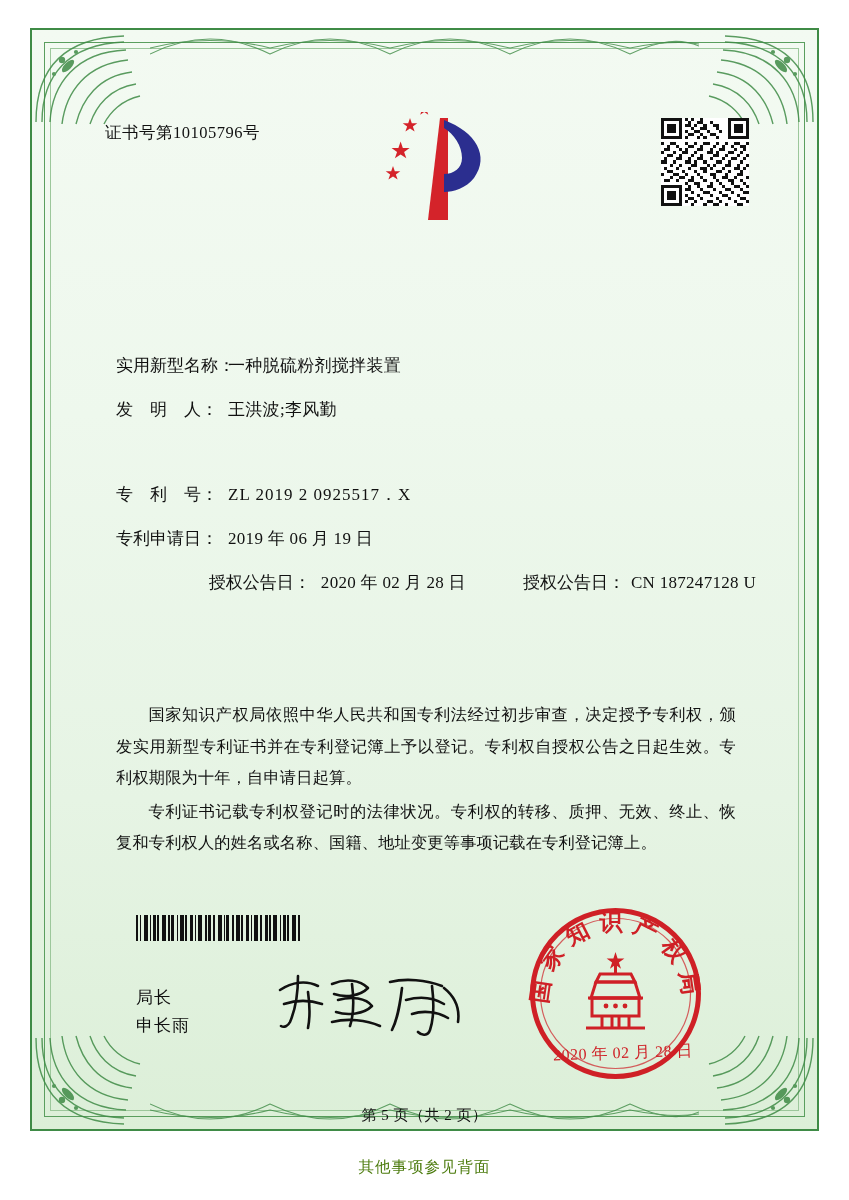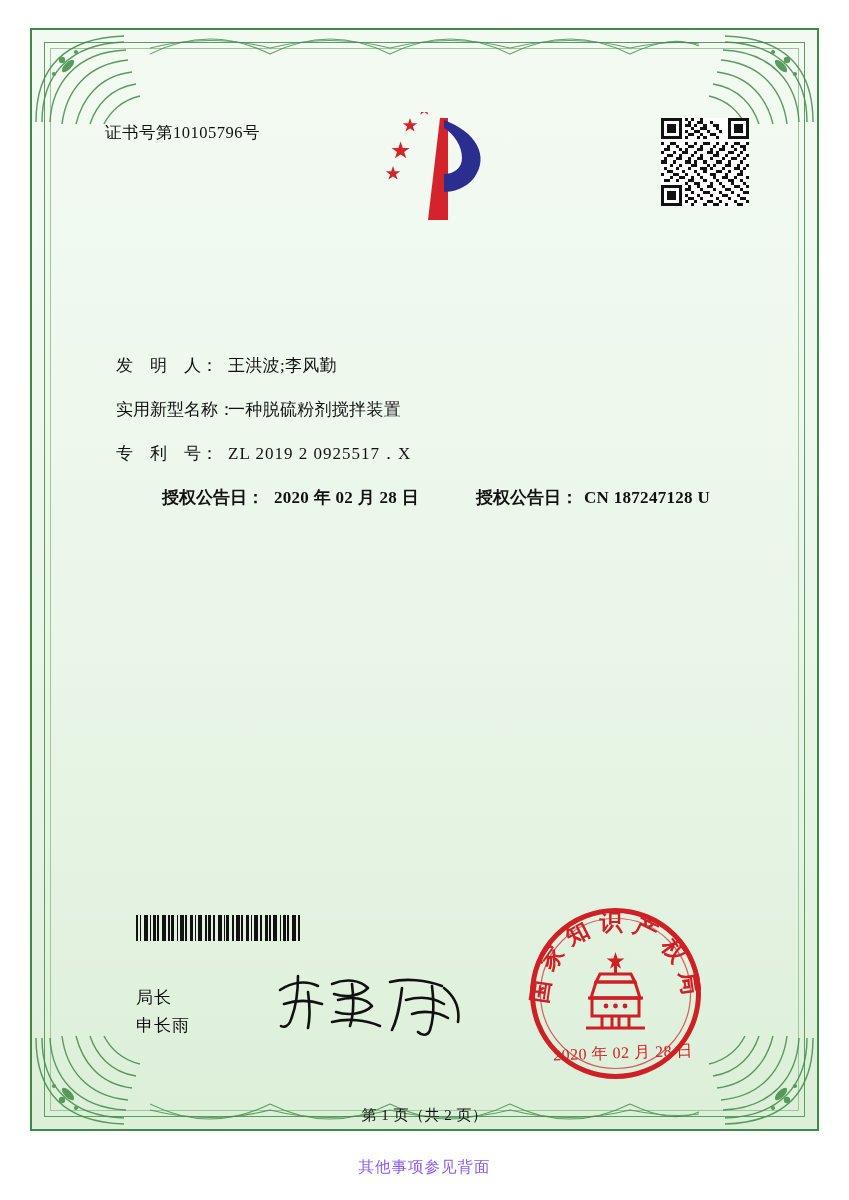--- a/index.html
+++ b/index.html
@@ -133,24 +133,24 @@
     letter-spacing: 0px;
     white-space: nowrap;
   }
   .row .val {
     white-space: nowrap;
     letter-spacing: .3px;
   }
   .row .val.mono {
     font-family: "Liberation Serif", serif;
     letter-spacing: 1px;
+    margin-top: 41px;
   }
   .row.dual {
-    justify-content: center;
-    font-weight: bold;
+    justify-content: flex-end;
   }
   .row .second-lbl {
     margin-left: 57px;
     white-space: nowrap;
   }
 
   
   .paras {
     position: absolute;
     left: 116px;
@@ -228,21 +228,21 @@
     font-size: 15px;
     letter-spacing: .5px;
   }
   .back-note {
     position: absolute;
     left: 0; right: 0;
     top: 1157px;
     text-align: center;
     font-size: 15.5px;
     letter-spacing: 1px;
-    color: #8b5cf6;
+    color: #4d7c0f;
   }
 </style>
 </head>
 <body>
 
 <div class="cert-page">
 
   <div class="frame-outer"></div>
   <div class="frame-inner"></div>
   <div class="frame-hair"></div>
@@ -529,40 +529,46 @@
         <rect x="14" y="28" width="1" height="1"></rect>
         <rect x="17" y="28" width="2" height="1"></rect>
       <rect x="21" y="28" width="1" height="1"></rect>
         <rect x="25" y="28" width="2" height="1"></rect>
     </g>
   </svg>
 
 
   <div class="fields">
     <div class="row">
+      <span class="lbl">实用新型名称：</span>
+      <span class="val">一种脱硫粉剂搅拌装置</span>
+    </div>
+    <div class="row">
       <span class="lbl">发　明　人：</span>
       <span class="val">王洪波;李风勤</span>
     </div>
     <div class="row">
-      <span class="lbl">实用新型名称：</span>
-      <span class="val">一种脱硫粉剂搅拌装置</span>
+      <span class="lbl">专　利　号：</span>
+      <span class="val mono">ZL 2019 2 0925517．X</span>
     </div>
     <div class="row">
-      <span class="lbl">专　利　号：</span>
-      <span class="val mono">ZL 2019 2 0925517．X</span>
+      <span class="lbl">专利申请日：</span>
+      <span class="val">2019 年 06 月 19 日</span>
     </div>
     <div class="row dual">
       <span class="lbl">授权公告日：</span>
       <span class="val">2020 年 02 月 28 日</span>
       <span class="second-lbl">授权公告日：</span>
       <span class="val" style="margin-left:6px">CN 187247128 U</span>
     </div>
   </div>
 
   <div class="paras">
+    <p>国家知识产权局依照中华人民共和国专利法经过初步审查，决定授予专利权，颁发实用新型专利证书并在专利登记簿上予以登记。专利权自授权公告之日起生效。专利权期限为十年，自申请日起算。</p>
+    <p>专利证书记载专利权登记时的法律状况。专利权的转移、质押、无效、终止、恢复和专利权人的姓名或名称、国籍、地址变更等事项记载在专利登记簿上。</p>
   </div>
 
   <div class="barcode">
     <i style="width:2px"></i>
       <i style="width:2px;background:transparent"></i>
     <i style="width:1px"></i>
       <i style="width:3px;background:transparent"></i>
     <i style="width:4px"></i>
       <i style="width:2px;background:transparent"></i>
     <i style="width:1px"></i>
@@ -680,16 +686,16 @@
 
     <defs>
       <path id="sealArc" d="M 20 92 A 67.5 67.5 0 1 1 155 92"></path>
     </defs>
     <text font-family="DejaVu Serif, serif" font-size="23" font-weight="bold" fill="#cf2026" letter-spacing="9">
       <textPath href="#sealArc" startOffset="50%" text-anchor="middle">国家知识产权局</textPath>
     </text>
   </svg>
   <div class="seal-date">2020 年 02 月 28 日</div>
 
-  <div class="page-no">第 1 页（共 2 页）</div>
+  <div class="page-no">第 5 页（共 2 页）</div>
   <div class="back-note">其他事项参见背面</div>
 
 </div>
 
 </body></html>

